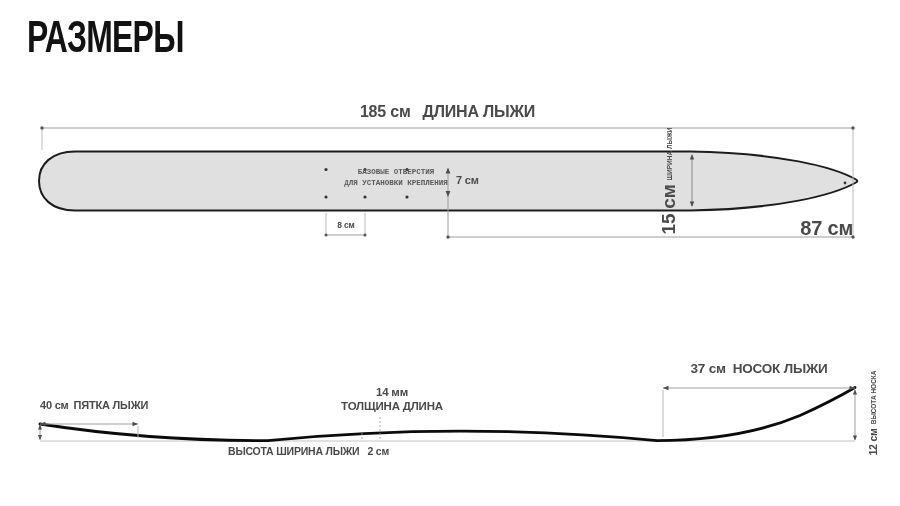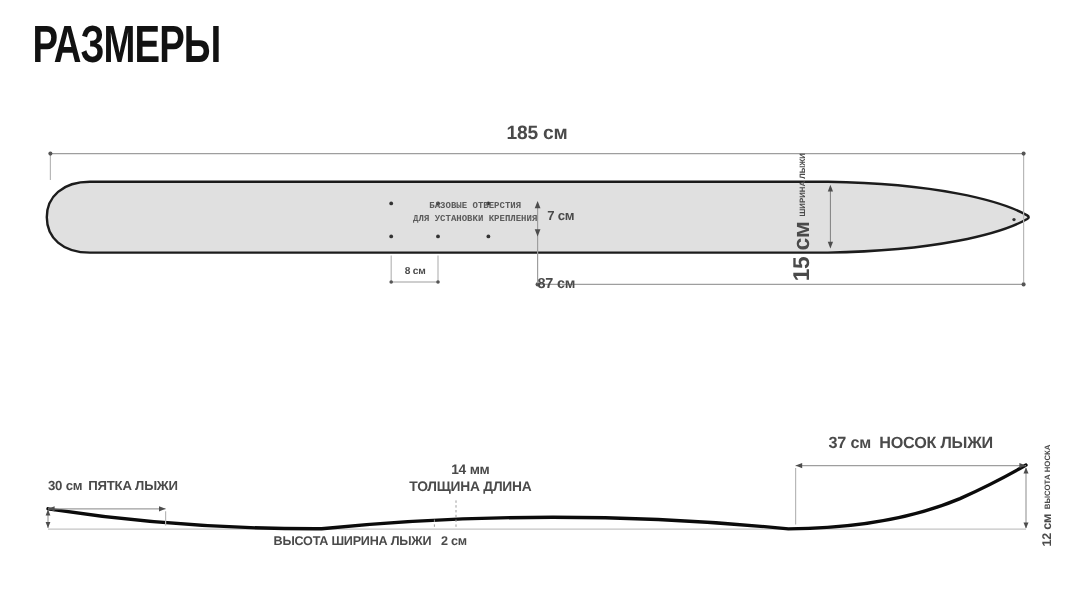--- a/index.html
+++ b/index.html
@@ -10,21 +10,21 @@
   }
   .canvas svg{position:absolute;left:0;top:0;}
   .page-title{
     position:absolute;left:27px;top:12px;
     font-size:42px;font-weight:bold;color:#121212;letter-spacing:-1px;
     transform:scale(0.76,1.04);transform-origin:left top;white-space:nowrap;
   }
   .lbl{position:absolute;color:#4a4a4a;font-weight:bold;letter-spacing:-0.2px;white-space:nowrap;}
   .row{display:flex;flex-direction:row;align-items:baseline;justify-content:center;}
   .dim-length{left:42px;top:103px;width:811px;font-size:16px;gap:12px;}
-  .dim-87{left:448px;top:229px;width:405px;font-size:12px;text-align:left;}
+  .dim-87{left:448px;top:217px;width:405px;font-size:20px;text-align:right;}
   .dim-7{left:456px;top:174px;font-size:11px;}
   .dim-8{left:321px;top:220px;width:50px;font-size:8.5px;text-align:center;}
   .holes-note{
     left:330px;top:167px;width:132px;text-align:center;
     font-size:7.5px;line-height:10.5px;color:#5a5a5a;letter-spacing:0;font-family:Liberation Mono, monospace;
   }
   .rot{display:flex;align-items:center;justify-content:center;transform:rotate(-90deg);}
   .dim-width{left:609px;top:164px;width:120px;height:34px;gap:4px;}
   .dim-width .big{font-size:19px;}
   .dim-width .tiny{font-size:6.5px;letter-spacing:0;}
@@ -107,40 +107,41 @@
 
     <line x1="855" y1="390" x2="855" y2="440" stroke="#9e9e9e" stroke-width="1"></line>
     <polygon points="855,389.5 852.9,394.5 857.1,394.5" fill="#4d4d4d"></polygon>
     <polygon points="855,440.5 852.9,435.5 857.1,435.5" fill="#4d4d4d"></polygon>
   </svg>
 
   <div class="page-title">РАЗМЕРЫ</div>
 
   <div class="lbl row dim-length">
     <span>185 см</span>
+    <span>ДЛИНА ЛЫЖИ</span>
   </div>
 
   <div class="lbl holes-note">
     <div>БАЗОВЫЕ ОТВЕРСТИЯ</div>
     <div>ДЛЯ УСТАНОВКИ КРЕПЛЕНИЯ</div>
   </div>
 
   <div class="lbl dim-7">7 см</div>
 
   <div class="lbl dim-8">8 см</div>
 
   <div class="lbl rot dim-width">
     <span class="big">15 см</span>
     <span class="tiny">ШИРИНА ЛЫЖИ</span>
   </div>
 
   <div class="lbl dim-87">87 см</div>
 
   <div class="lbl row dim-tail">
-    <span>30 см</span>
+    <span>40 см</span>
     <span>ПЯТКА ЛЫЖИ</span>
   </div>
 
   <div class="lbl dim-thickness">
     <div>14 мм</div>
     <div>ТОЛЩИНА ДЛИНА</div>
   </div>
 
   <div class="lbl row dim-camber">
     <span>ВЫСОТА ШИРИНА ЛЫЖИ</span>

